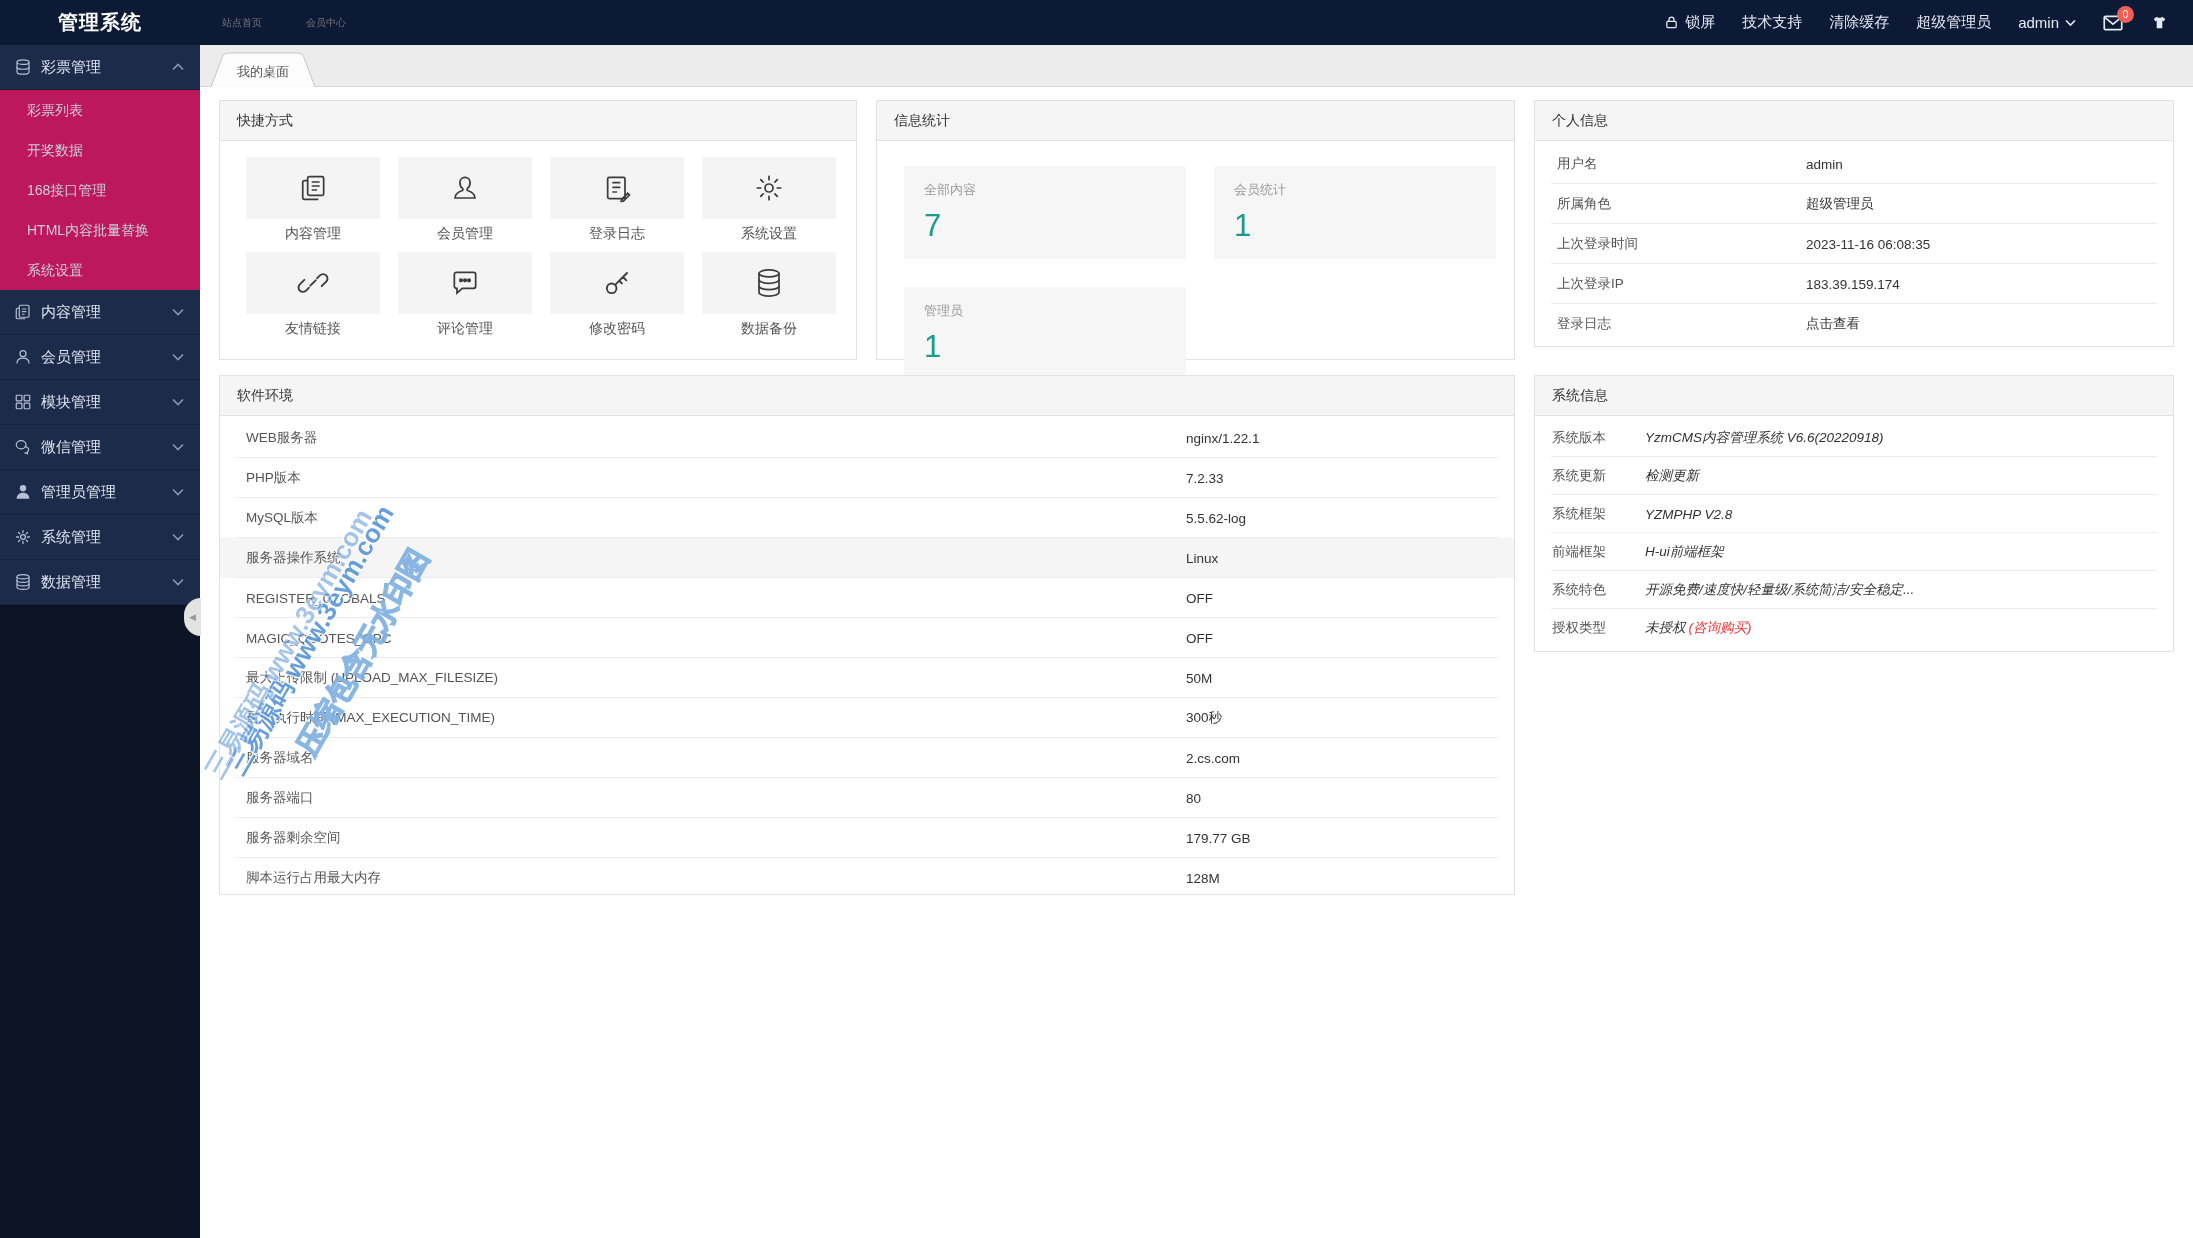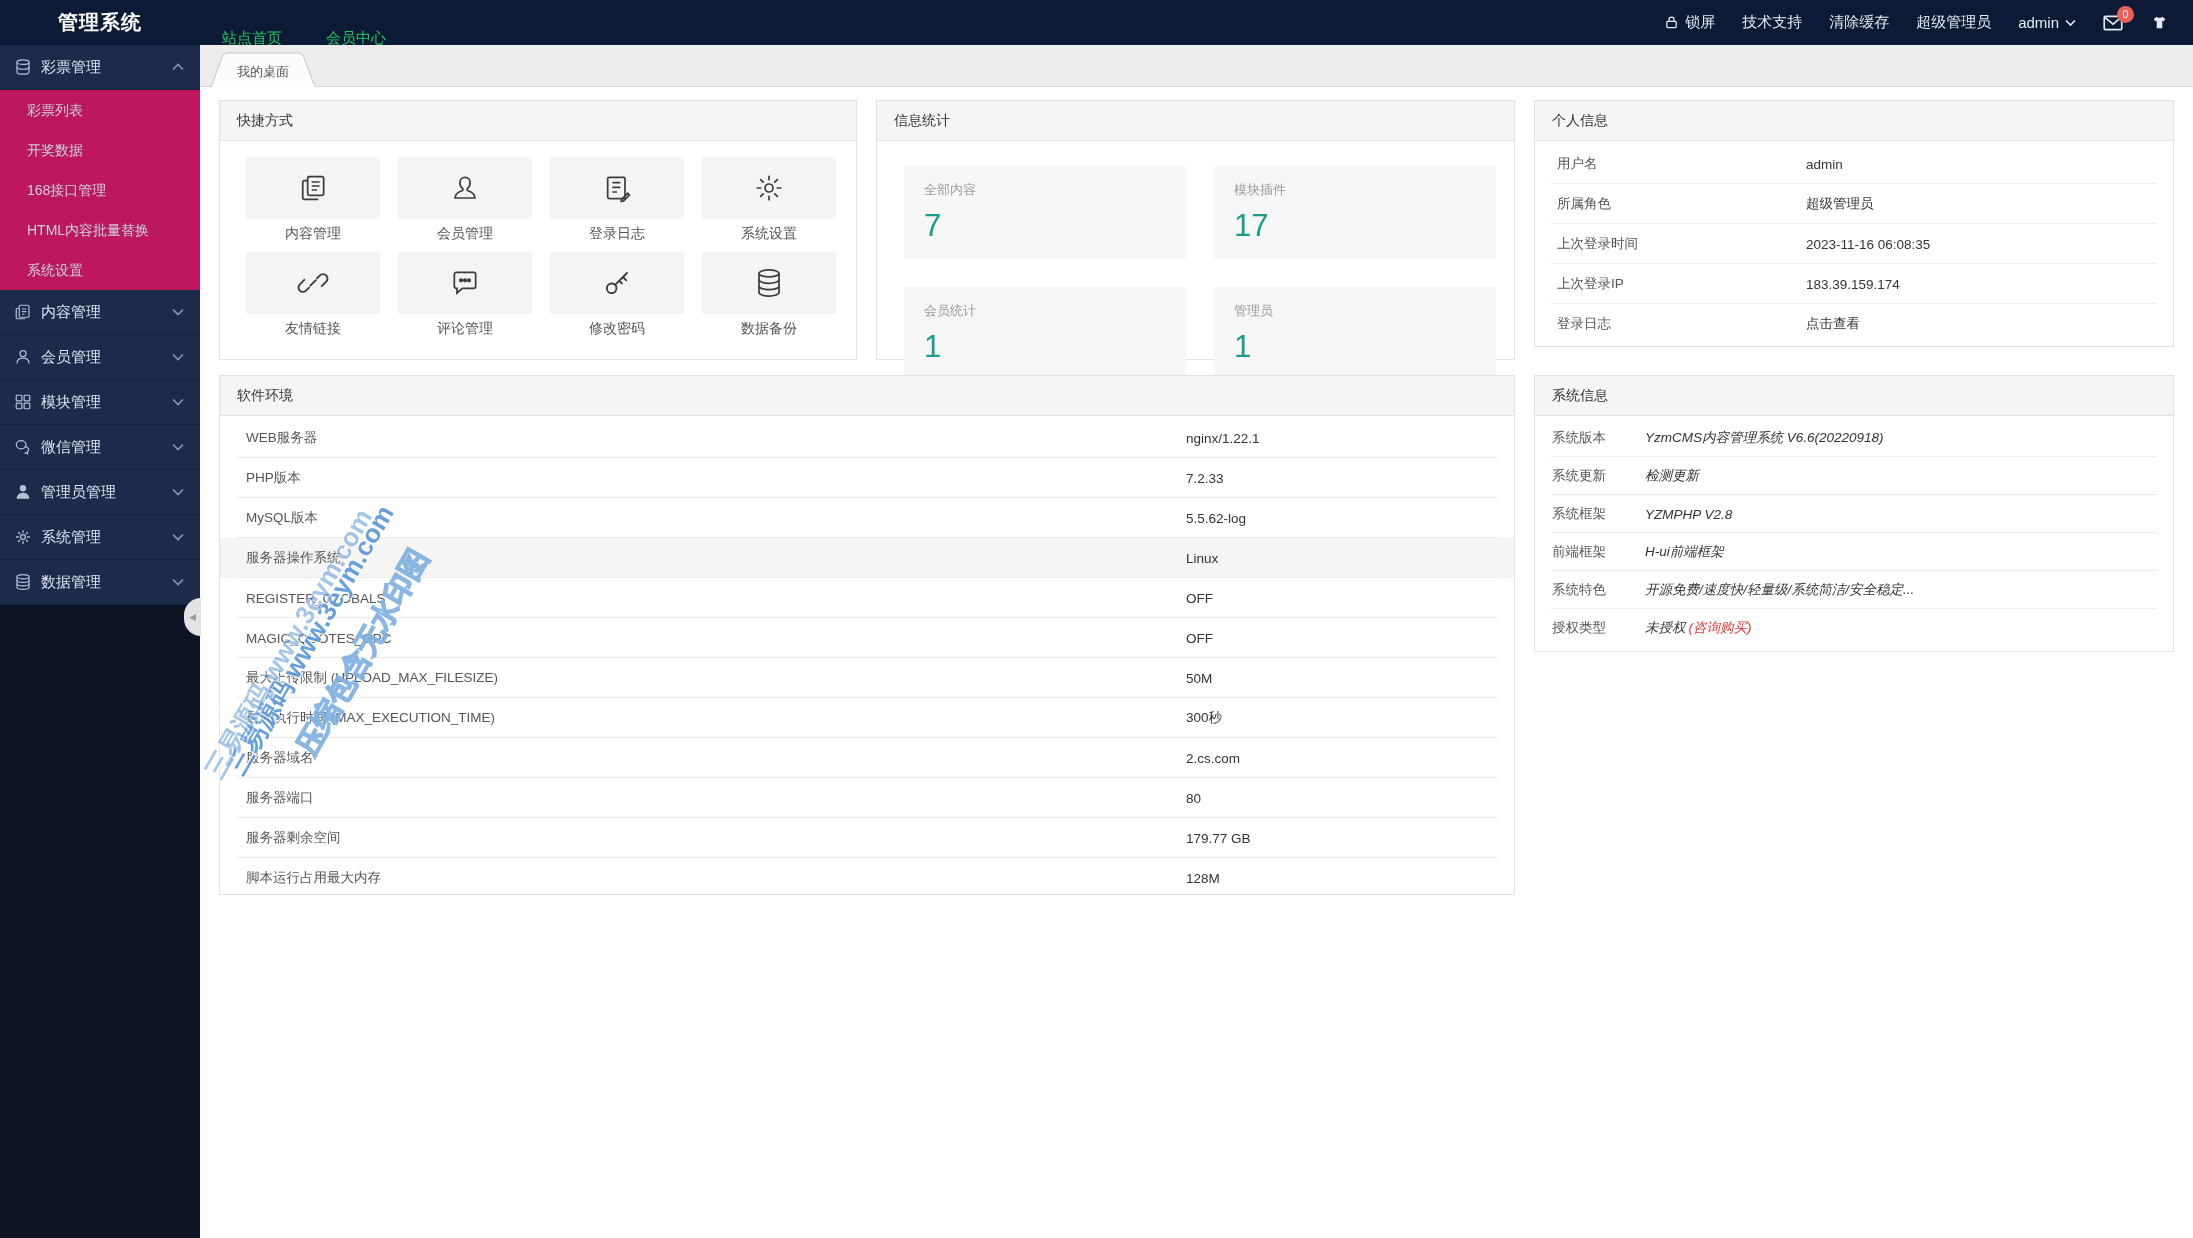--- a/index.html
+++ b/index.html
@@ -4,21 +4,21 @@
 <style>
   * { margin:0; padding:0; box-sizing:border-box; }
   html,body { width:2193px; height:1238px; overflow:hidden; background:#fff;
     font-family:"Liberation Sans","DejaVu Sans",sans-serif; }
 
   
   .topbar { position:absolute; left:0; top:0; width:2193px; height:45px;
     background:#0d1a36; color:#dfe5f2; display:flex; align-items:center; z-index:20; }
   .logo { width:200px; text-align:center; font-size:20px; font-weight:bold; color:#fff; letter-spacing:1px; }
   .topnav { display:flex; height:45px; }
-  .topnav-item { padding:15px 22px; line-height:45px; font-size:15px; color:#22c55e; cursor:pointer; }
+  .topnav-item { padding:0 22px; line-height:45px; font-size:10px; color:#737373; cursor:pointer; }
   .topbar-right { margin-left:auto; display:flex; align-items:center; gap:27px; padding-right:24px; font-size:15px; }
   .tb-item { display:flex; align-items:center; gap:6px; cursor:pointer; color:#e6eaf4; }
   .tb-icon { display:inline-flex; }
   .mail-wrap { position:relative; }
   .badge { position:absolute; top:-9px; right:-11px; min-width:17px; height:17px; border-radius:9px;
     background:#ee5f55; color:#fff; font-size:10.5px; line-height:17px; text-align:center; padding:0 4px; }
 
   
   .sidebar { position:absolute; left:0; top:45px; width:200px; bottom:0; background:#0c1425; z-index:15; }
   .menu-item { height:45px; display:flex; align-items:center; padding:0 16px 0 14px;
@@ -407,24 +407,20 @@
     </div>
 
     <div class="panel p-stats">
       <div class="panel-h">信息统计</div>
       <div class="st-body">
         <div class="st-card">
           <div class="st-label">全部内容</div>
           <div class="st-num">7</div>
         </div>
         <div class="st-card">
-          <div class="st-label">模块插件</div>
-          <div class="st-num">17</div>
-        </div>
-        <div class="st-card">
           <div class="st-label">会员统计</div>
           <div class="st-num">1</div>
         </div>
         <div class="st-card">
           <div class="st-label">管理员</div>
           <div class="st-num">1</div>
         </div>
       </div>
     </div>
 

